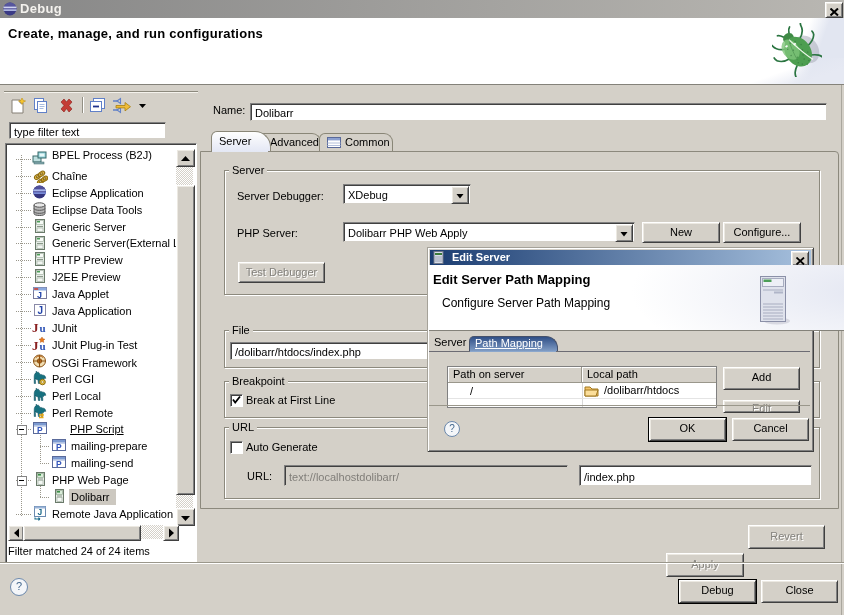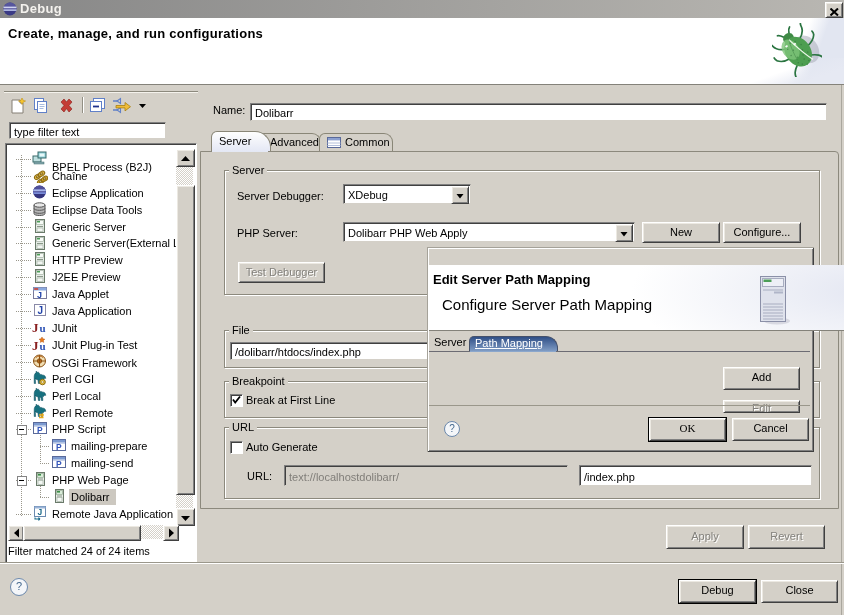--- a/index.html
+++ b/index.html
@@ -143,21 +143,21 @@
   <div class="abs" style="left:1px;top:53px;width:190px;height:419px;background:#fff;border:1px solid;border-color:#808080 #fff #fff #808080;box-shadow:inset 1px 1px 0 #404040;">
     <div class="abs" id="tree" style="left:1px;top:1px;width:169px;height:380px;overflow:hidden;">
 <div class="abs" style="left:14px;top:10px;width:1px;height:362px;background:repeating-linear-gradient(to bottom,#9a978b 0 1px,transparent 1px 2px);"></div>
 <div class="abs" style="left:9px;top:14px;width:15px;height:1px;background:repeating-linear-gradient(to right,#9a978b 0 1px,transparent 1px 2px);"></div>
 <div class="abs ticon" style="left:25px;top:5px;"><svg width="16" height="16">
             <rect x="1" y="6" width="8" height="6" fill="#bfe0e0" stroke="#3a6a6a"></rect>
             <rect x="6" y="2" width="8" height="6" fill="#8fd0d8" stroke="#3a6a6a"></rect>
             <rect x="7.5" y="3.5" width="5" height="3" fill="#e8f8f8"></rect>
             <rect x="2" y="12" width="10" height="2" fill="#88aab0" stroke="#3a6a6a" stroke-width="0.5"></rect>
           </svg></div>
-<div class="trow" style="left:45px;top:14px;">BPEL Process (B2J)</div>
+<div class="trow" style="left:45px;top:2px;">BPEL Process (B2J)</div>
 <div class="abs" style="left:9px;top:31px;width:15px;height:1px;background:repeating-linear-gradient(to right,#9a978b 0 1px,transparent 1px 2px);"></div>
 <div class="abs ticon" style="left:25px;top:22px;"><svg width="16" height="16">
             <g transform="rotate(-35 8 8)" stroke="#8a6a10" fill="#e8c050">
               <ellipse cx="5" cy="8" rx="3.4" ry="2.2"></ellipse>
               <ellipse cx="10" cy="8" rx="3.4" ry="2.2"></ellipse>
               <ellipse cx="5" cy="8" rx="1.4" ry="0.8" fill="#fff"></ellipse>
               <ellipse cx="10" cy="8" rx="1.4" ry="0.8" fill="#fff"></ellipse>
             </g>
             <g transform="translate(3,5) rotate(-35 8 8)" stroke="#8a6a10" fill="#d8aa30">
               <ellipse cx="5" cy="8" rx="3.4" ry="2.2"></ellipse>
@@ -273,21 +273,21 @@
 <div class="trow" style="left:45px;top:260px;">Perl Remote</div>
 <div class="abs" style="left:9px;top:284px;width:15px;height:1px;background:repeating-linear-gradient(to right,#9a978b 0 1px,transparent 1px 2px);"></div>
 <div class="abs" style="left:10px;top:280px;width:8px;height:8px;background:#fff;border:1px solid #848484;"></div>
 <div class="abs" style="left:12px;top:284px;width:5px;height:1px;background:#000;"></div>
 <div class="abs ticon" style="left:25px;top:275px;"><svg width="16" height="16">
             <rect x="1.5" y="2.5" width="13" height="11" fill="#fff" stroke="#5a6a9a"></rect>
             <rect x="2" y="3" width="12" height="2.6" fill="#7c9ad0"></rect>
             <path d="M2 6.2h12" stroke="#b0c0e0"></path>
             <text x="5" y="12.8" font-size="8.5" font-weight="bold" fill="#3355bb" font-family="Liberation Sans">P</text>
           </svg></div>
-<div class="trow" style="left:45px;top:276px;">PHP Script</div>
+<div class="trow" style="left:63px;top:276px;text-decoration:underline;">PHP Script</div>
 <div class="abs" style="left:33px;top:301px;width:10px;height:1px;background:repeating-linear-gradient(to right,#9a978b 0 1px,transparent 1px 2px);"></div>
 <div class="abs ticon" style="left:44px;top:292px;"><svg width="16" height="16">
             <rect x="1.5" y="2.5" width="13" height="11" fill="#fff" stroke="#5a6a9a"></rect>
             <rect x="2" y="3" width="12" height="2.6" fill="#7c9ad0"></rect>
             <path d="M2 6.2h12" stroke="#b0c0e0"></path>
             <text x="5" y="12.8" font-size="8.5" font-weight="bold" fill="#3355bb" font-family="Liberation Sans">P</text>
           </svg></div>
 <div class="trow" style="left:64px;top:293px;">mailing-prepare</div>
 <div class="abs" style="left:33px;top:318px;width:10px;height:1px;background:repeating-linear-gradient(to right,#9a978b 0 1px,transparent 1px 2px);"></div>
 <div class="abs ticon" style="left:44px;top:309px;"><svg width="16" height="16">
@@ -418,57 +418,84 @@
 <div class="cb" style="left:230px;top:441px;"></div>
 <div class="abs" style="left:246px;top:441px;">Auto Generate</div>
 <div class="abs" style="left:247px;top:470px;">URL:</div>
 <div class="inp" style="left:284px;top:465px;width:282px;height:19px;background:#d4d0c8;">
     <div class="t" style="top:4px;color:#807e79;">text://localhostdolibarr/</div>
   </div>
 <div class="inp" style="left:579px;top:465px;width:231px;height:19px;">
     <div class="t" style="top:4px;">/index.php</div>
   </div>
 
-<div class="btn dis" style="left:666px;top:525px;width:76px;height:22px;line-height:21px;">Apply</div>
+<div class="btn dis" style="left:666px;top:553px;width:76px;height:22px;line-height:21px;">Apply</div>
 <div class="btn dis" style="left:748px;top:525px;width:75px;height:22px;line-height:21px;">Revert</div>
 
 <div class="abs" style="left:0;top:562px;width:844px;height:1px;background:#9a978b;"></div>
 <div class="abs" style="left:0;top:563px;width:844px;height:1px;background:#fff;"></div>
 
 <div class="abs" style="left:10px;top:578px;width:16px;height:16px;border:1px solid #6b88ac;border-radius:50%;color:#44688e;text-align:center;line-height:15px;font-size:11px;background:#f4f6f9;">?</div>
 <div class="btn def" style="left:679px;top:580px;width:75px;height:21px;">Debug</div>
 <div class="btn" style="left:761px;top:580px;width:75px;height:21px;">Close</div>
 
 <div class="abs" style="left:427px;top:247px;width:387px;height:205px;background:#d4d0c8;
   box-shadow:inset 1px 1px 0 #a5a299, inset -1px -1px 0 #404040, inset 2px 2px 0 #fff, inset -2px -2px 0 #808080;">
 
+  <div class="abs" style="left:3px;top:3px;width:381px;height:15px;background:linear-gradient(to right,#1a3c71,#a7c1de);">
+    <svg class="abs" style="left:3px;top:1px" width="11" height="13">
+        <rect x="1" y="0.5" width="9" height="12" fill="#d7dce8" stroke="#6f7788"></rect>
+        <rect x="2" y="2" width="7" height="2" fill="#3a7a3a"></rect>
+        <path d="M2 6h7 M2 8h7 M2 10h7" stroke="#9aa2b2"></path>
+      </svg>
+    <div class="abs" style="left:22px;top:1px;font-size:11px;font-weight:bold;color:#fff;">Edit Server</div>
+    <div class="btn" style="right:2px;top:1px;width:16px;height:13px;"><svg width="9" height="8" style="margin-top:1px">
+          <path d="M0.5 0.5 L8 7.5 M8 0.5 L0.5 7.5" stroke="#000" stroke-width="1.8"></path>
+        </svg></div>
+  </div>
 
   <div class="abs" style="left:2px;top:18px;width:435px;height:65px;background:#fff;border-bottom:1px solid #84827a;overflow:hidden;padding-left:12px;">
     <div class="abs" style="left:200px;top:-30px;width:240px;height:140px;background:radial-gradient(ellipse at 100% 40%,#e4e7f2 0%,rgba(255,255,255,0) 70%);"></div>
     <div class="abs" style="left:4px;top:7px;font-size:13px;font-weight:bold;">Edit Server Path Mapping</div>
-    <div class="abs" style="left:13px;top:31px;font-size:15px;">Configure Server Path Mapping</div>
+    <div class="abs" style="left:13px;top:31px;font-size:12px;">Configure Server Path Mapping</div>
 
     <svg class="abs" style="left:329px;top:11px" width="33" height="50">
       <ellipse cx="19" cy="45" rx="13" ry="3.5" fill="#b9b9c6" opacity="0.45"></ellipse>
       <rect x="2.5" y="0.5" width="25" height="45" fill="#dfe2ec" stroke="#8b90a8"></rect>
       <rect x="4.5" y="2.5" width="21" height="8" fill="#edeff6" stroke="#a8adc0"></rect>
       <rect x="5.5" y="3.5" width="8" height="2.5" fill="#4c9e57"></rect>
       <path d="M5 14h20" stroke="#a8adc0"></path>
       <rect x="16" y="15.5" width="9" height="2" fill="#b0b5c8"></rect>
       <path d="M5 28h20 M5 31h20 M5 34h20 M5 37h20 M5 40h20 M5 43h20" stroke="#a8adc0"></path>
     </svg>
   </div>
 
   <div class="abs" style="left:7px;top:89px;font-size:11px;">Server</div>
   <div class="abs" style="left:42px;top:89px;width:87px;height:16px;background:linear-gradient(#2f4f87,#8aa6cc);border:1px solid #44506a;border-bottom:none;border-radius:5px 12px 0 0;"></div>
   <div class="abs" style="left:48px;top:90px;color:#fff;text-decoration:underline;">Path Mapping</div>
 
   <div class="abs" style="left:2px;top:104px;width:381px;height:54px;border-top:1px solid #6c6c74;background:#d4d0c8;overflow:hidden;"></div>
   <div class="abs" style="left:43px;top:104px;width:86px;height:1px;background:#8aa6cc;"></div>
 
+  <div class="abs" style="left:20px;top:119px;width:268px;height:40px;background:#fff;border:1px solid #808080;overflow:hidden;">
+    <div class="abs" style="left:0;top:0;width:133px;height:15px;background:#d4d0c8;border-right:1px solid #9a978b;border-bottom:1px solid #9a978b;box-shadow:inset 1px 1px 0 #fff;">
+        <span style="position:absolute;left:5px;top:1px;">Path on server</span>
+      </div>
+    <div class="abs" style="left:134px;top:0;width:134px;height:15px;background:#d4d0c8;border-bottom:1px solid #9a978b;box-shadow:inset 1px 1px 0 #fff;">
+        <span style="position:absolute;left:5px;top:1px;">Local path</span>
+      </div>
+    <div class="abs" style="left:22px;top:18px;">/</div>
+    <svg class="abs" style="left:136px;top:18px" width="15" height="12">
+        <path d="M1 2h5l2 2h6v7H1z" fill="#f5c46a" stroke="#a07820"></path>
+        <path d="M1 5h10l3 0-2 6H1z" fill="#fbde9a" stroke="#a07820"></path>
+      </svg>
+    <div class="abs" style="left:156px;top:17px;">/dolibarr/htdocs</div>
+    <div class="abs" style="left:134px;top:16px;width:1px;height:24px;background:#d8d8d8;"></div>
+    <div class="abs" style="left:0px;top:31px;width:268px;height:1px;background:#e4e4e4;"></div>
+  </div>
   <div class="btn" style="left:296px;top:120px;width:75px;height:21px;">Add</div>
   <div class="btn dis" style="left:296px;top:153px;width:75px;height:11px;overflow:hidden;line-height:14px;">Edit</div>
   <div class="abs" style="left:2px;top:158px;width:381px;height:1px;background:#9a978b;"></div>
 
   <div class="abs" style="left:17px;top:174px;width:14px;height:14px;border:1px solid #6b88ac;border-radius:50%;color:#44688e;text-align:center;line-height:13px;font-size:10px;background:#f4f6f9;">?</div>
-  <div class="btn def" style="left:222px;top:171px;width:75px;height:21px;font-family:Liberation Serif, serif;">OK</div>
+  <div class="btn def" style="left:222px;top:171px;width:75px;height:21px;">OK</div>
   <div class="btn" style="left:305px;top:171px;width:75px;height:21px;">Cancel</div>
 </div>
 
 </body></html>

